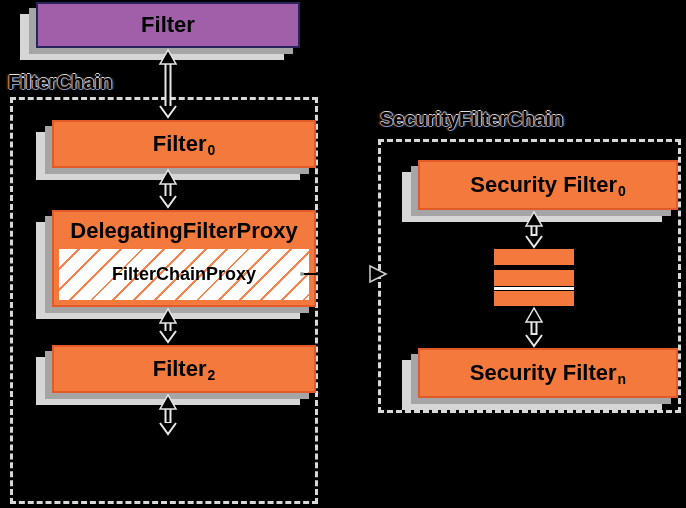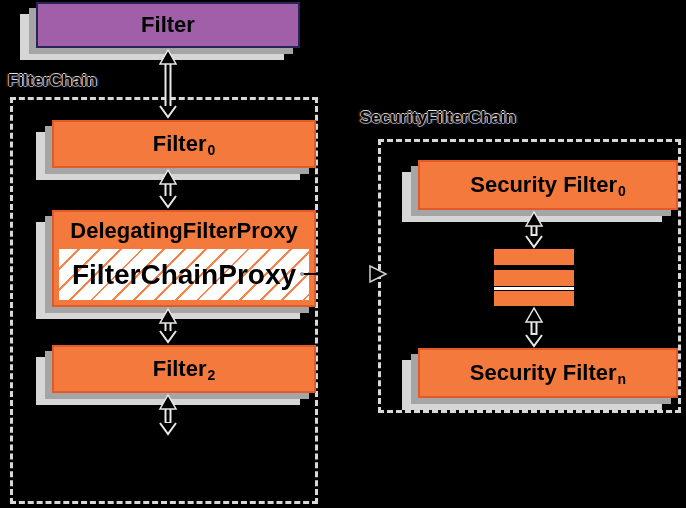--- a/index.html
+++ b/index.html
@@ -19,39 +19,39 @@
   .purple { background:var(--client-purple,#a05fa8); border:2px solid var(--client-border,#29235c); }
   .sub { font-size:14px; transform:translateY(6px); margin-left:1px; }
 
   
   .dashed { position:absolute; box-sizing:border-box; border:3px dashed var(--dashed,#d8d8d8); background:transparent; }
   #fc-container  { left:10px;  top:97px;  width:308px; height:407px; }
   #sfc-container { left:378px; top:139px; width:303px; height:274px; }
 
   
   .chain-label {
-    position:absolute; font-weight:bold; font-size:17px; letter-spacing:0px; color:#000;
+    position:absolute; font-weight:bold; font-size:20px; letter-spacing:0px; color:#000;
     text-shadow:
       -1px 0 0 #cf8a4e, 1px 0 0 #8fb8ee,
       0 -1px 0 #e2e2e2, 0 1px 0 #7d9cd6,
       -2px 0 2px rgba(207,138,78,.5), 2px 0 2px rgba(143,184,238,.5);
     white-space:nowrap;
   }
   #fc-label  { left:8px;   top:71px; }
-  #sfc-label { left:360px; top:108px; }
+  #sfc-label { left:380px; top:108px; }
 
   
   #client  { left:36px; top:2px;   width:264px; height:46px; }
   #filter0 { left:36px; top:120px; width:264px; height:48px; }
   #dfp     { left:36px; top:210px; width:264px; height:97px; display:block; }
   #dfp .dfp-title { height:28px; line-height:38px; text-align:center; font-weight:bold; font-size:22px; }
   #dfp .hatch {
     position:absolute; left:5px; right:5px; top:37px; bottom:5px;
     display:flex; align-items:center; justify-content:center;
-    font-weight:bold; font-size:28px; color:#000;
+    font-weight:bold; font-size:18px; color:#000;
     background-color:#fff;
     background-image:repeating-linear-gradient(135deg,
       transparent 0 13px, var(--hatch,#f5834d) 13px 15px);
   }
   #filter2 { left:36px; top:345px; width:264px; height:48px; }
   #servlet { left:36px; top:437px; width:264px; height:48px; }
 
   
   #sf0 { left:402px; top:160px; width:260px; height:50px; }
   #sfn { left:402px; top:348px; width:260px; height:50px; }

